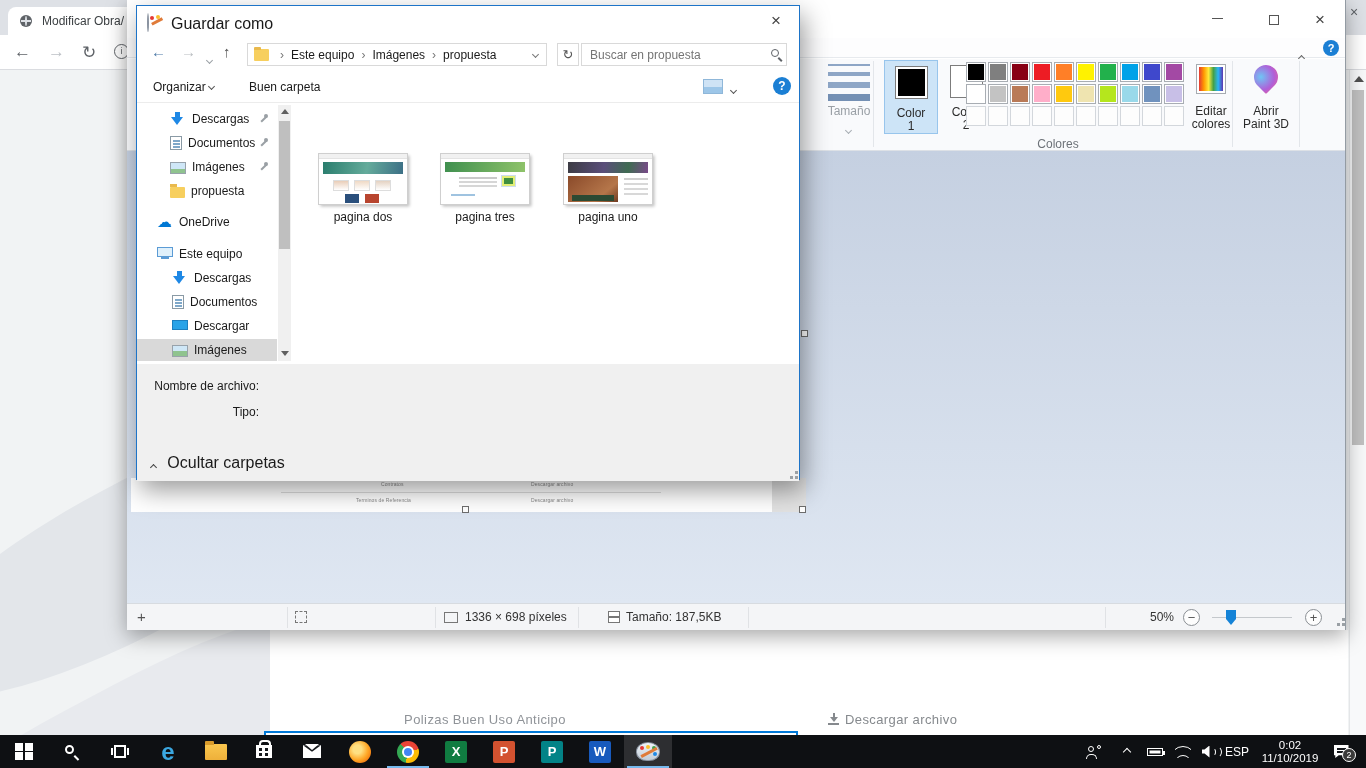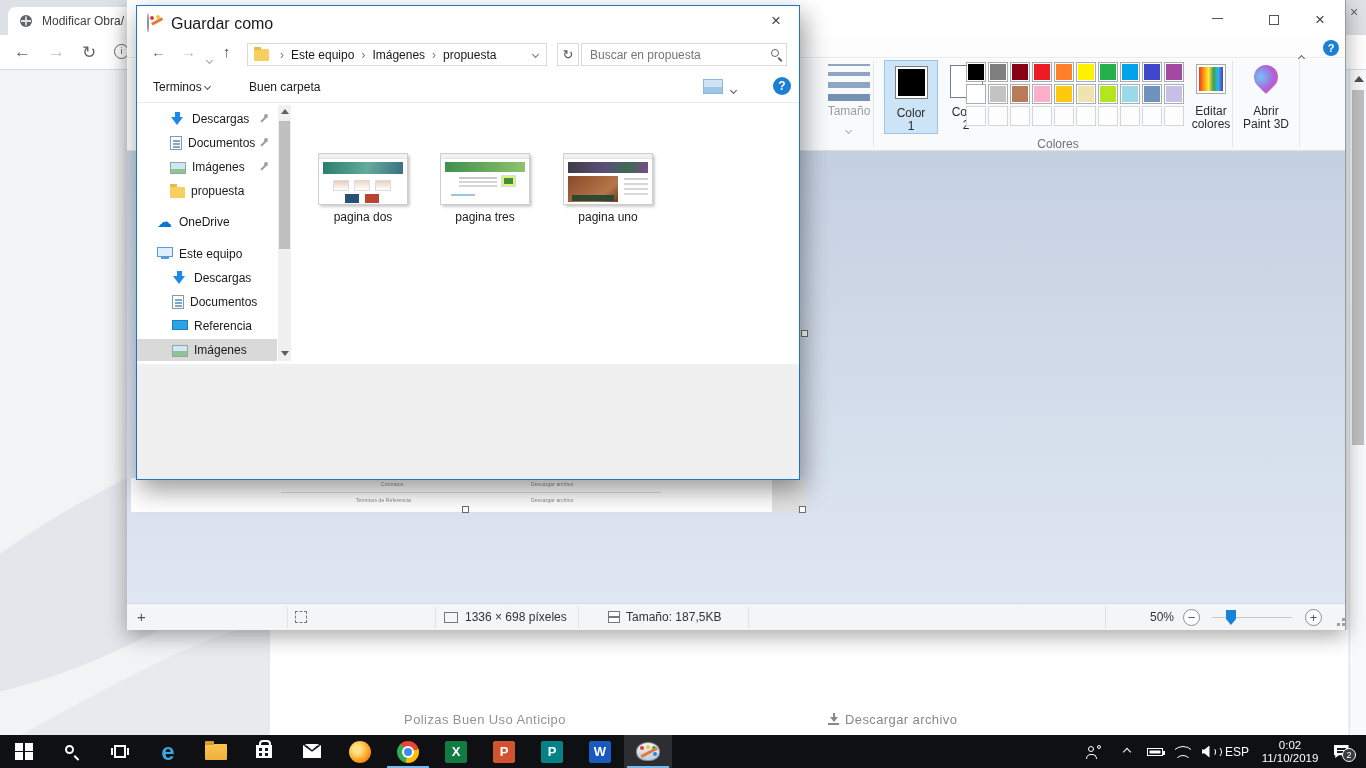--- a/index.html
+++ b/index.html
@@ -332,21 +332,21 @@
         <span>propuesta</span>
         <span style="margin-left:auto;margin-right:8px;"><span class="chev" style="border-color:#777;"></span></span>
       </div>
       <div class="refreshbox">↻</div>
       <div class="searchbox">
         <input placeholder="Buscar en propuesta" style="">
         <span class="mag"></span>
       </div>
     </div>
     <div class="d-toolbar">
-      <span class="a" style="left:16px;top:9px;"><span>Terminos</span> <span class="chev"></span></span>
+      <span class="a" style="left:16px;top:9px;"><span>Organizar</span> <span class="chev"></span></span>
       <span class="a" style="left:112px;top:9px;">Buen carpeta</span>
       <span class="a" style="left:566px;top:8px;width:20px;height:15px;background:linear-gradient(#cfe3f5 55%,#9dc6e8 55%);border:1px solid #8fb7d9;"></span>
       <span class="a" style="left:594px;top:13px;"><span class="chev" style="border-color:#555;"></span></span>
       <span class="a" style="left:636px;top:6px;width:18px;height:18px;border-radius:50%;background:#1b7fd4;color:#fff;font-weight:bold;font-size:12px;text-align:center;line-height:18px;">?</span>
     </div>
     <div class="d-body">
 
       <div class="sideitem" style="top:5px;padding-left:33px;">
         <span class="ic ic-dl">
             <i></i>
@@ -401,21 +401,21 @@
       <div class="sideitem" style="top:188px;padding-left:35px;">
         <span class="ic ic-doc">
             <i></i>
           </span>
         <span>Documentos</span>
       </div>
       <div class="sideitem" style="top:212px;padding-left:35px;">
         <span class="ic ic-desk">
             <i></i>
           </span>
-        <span>Referencia</span>
+        <span>Descargar</span>
       </div>
       <div class="sideitem sel" style="top:236px;padding-left:35px;">
         <span class="ic ic-img"></span>
         <span>Imágenes</span>
       </div>
 
       <div class="ssb">
         <div style="position:absolute;left:3px;top:4px;width:0;height:0;border-left:4px solid transparent;border-right:4px solid transparent;border-bottom:5px solid #606060;"></div>
         <div style="position:absolute;left:1px;top:16px;width:11px;height:128px;background:#bfbfbf;"></div>
         <div style="position:absolute;left:3px;top:246px;width:0;height:0;border-left:4px solid transparent;border-right:4px solid transparent;border-top:5px solid #606060;"></div>
@@ -440,20 +440,43 @@
       </div>
       <div class="flabel" style="left:293px;top:107px;">pagina tres</div>
       <div class="thumb" style="left:426px;top:50px;">
         <div class="bar"></div>
         <div class="a" style="left:4px;top:8px;width:80px;height:11px;background:linear-gradient(100deg,#3c3c44,#5a4e7a 45%,#3f6b52 75%,#7a4a8a);"></div>
         <div class="a" style="left:4px;top:22px;width:50px;height:26px;background:linear-gradient(140deg,#8a4a2a,#b5764a 70%,#6f3a20);"></div>
         <div class="a" style="left:8px;top:41px;width:42px;height:6px;background:#2c4a33;"></div>
         <div class="a" style="left:60px;top:24px;width:24px;height:1.5px;background:#cfcfcf;box-shadow:0 5px 0 #d8d8d8,0 10px 0 #d8d8d8,0 15px 0 #d8d8d8;"></div>
       </div>
       <div class="flabel" style="left:416px;top:107px;">pagina uno</div>
+    </div>
+    <div class="d-fields">
+      <div class="fldlabel" style="left:0;top:15px;">Nombre de archivo:</div>
+      <div class="fncombo">
+        <input value="pagina " style="">
+        <div class="caret"></div>
+        <span style="position:absolute;right:7px;top:7px;"><span class="chev" style="border-color:#555;"></span></span>
+      </div>
+      <div class="fldlabel" style="left:0;top:41px;">Tipo:</div>
+      <div class="typesel">
+        <span style="position:absolute;right:6px;top:8px;"></span>
+      </div>
+
+      <div class="ddpanel"></div>
+      <div class="a grip" style="left:649px;top:103px;width:12px;height:12px;">
+        <i style="left:9px;top:9px;"></i>
+          <i style="left:4px;top:9px;"></i>
+          <i style="left:9px;top:4px;"></i>
+      </div>
+      <div class="a" style="left:14px;top:90px;">
+        <span class="chev up" style="border-color:#444;"></span>
+        <span class="txt12" style="margin-left:8px;">Ocultar carpetas</span>
+      </div>
     </div>
   </div>
 
   <div class="a taskbar">
     <div class="slot" style="left:0;">
         <span class="winlogo">
           <i></i>
           <i></i>
           <i></i>
           <i></i>

